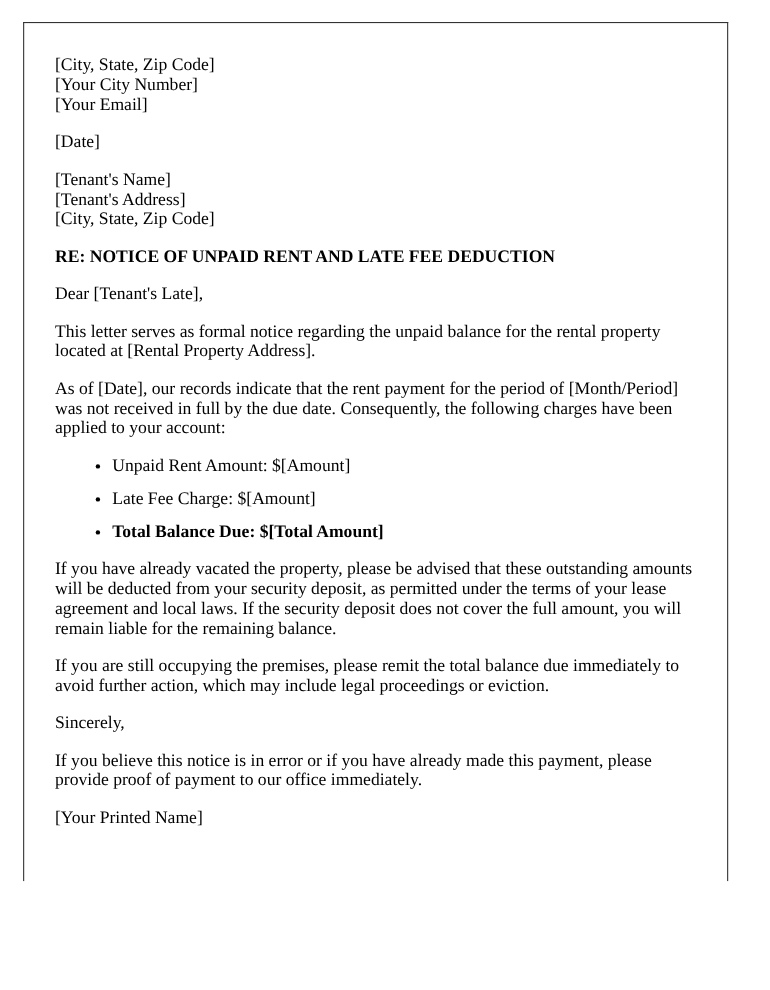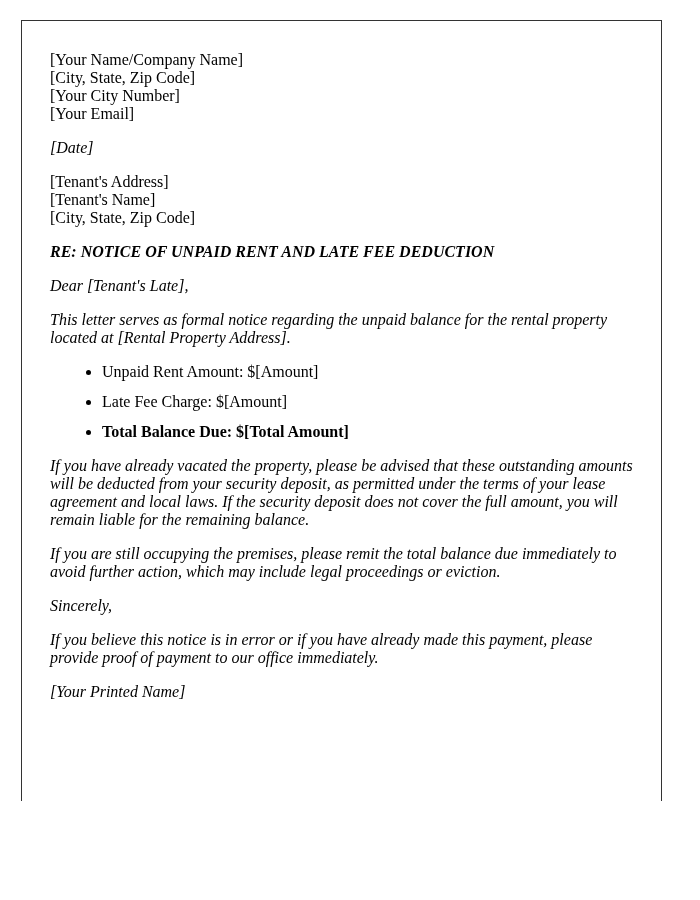--- a/index.html
+++ b/index.html
@@ -34,21 +34,20 @@
     margin: 16px 0;
   }
   .address-block.first {
     margin-top: 0;
   }
   .address-line {
     margin: 0;
   }
   p {
     margin: 16px 0;
-    font-style: italic;
   }
   .subject {
     font-weight: bold;
   }
   ul.charges {
     margin: 16px 0;
     padding-left: 40px;
     list-style-type: disc;
   }
   ul.charges li {
@@ -58,40 +57,40 @@
   ul.charges li.bold {
     font-weight: bold;
   }
 </style>
 </head>
 <body>
 
 <div class="letter-box">
 
   <div class="address-block first">
-    <div class="address-line">[Your Name/Company Name]</div>
     <div class="address-line">[City, State, Zip Code]</div>
     <div class="address-line">[Your City Number]</div>
     <div class="address-line">[Your Email]</div>
   </div>
 
   <p>[Date]</p>
 
   <div class="address-block">
+    <div class="address-line">[Tenant's Name]</div>
     <div class="address-line">[Tenant's Address]</div>
-    <div class="address-line">[Tenant's Name]</div>
     <div class="address-line">[City, State, Zip Code]</div>
   </div>
 
   <p class="subject">RE: NOTICE OF UNPAID RENT AND LATE FEE DEDUCTION</p>
 
   <p>Dear [Tenant's Late],</p>
 
   <p>This letter serves as formal notice regarding the unpaid balance for the rental property located at [Rental Property Address].</p>
 
+  <p>As of [Date], our records indicate that the rent payment for the period of [Month/Period] was not received in full by the due date. Consequently, the following charges have been applied to your account:</p>
 
   <ul class="charges">
     <li>Unpaid Rent Amount: $[Amount]</li>
     <li>Late Fee Charge: $[Amount]</li>
     <li class="bold">Total Balance Due: $[Total Amount]</li>
   </ul>
 
   <p>If you have already vacated the property, please be advised that these outstanding amounts will be deducted from your security deposit, as permitted under the terms of your lease agreement and local laws. If the security deposit does not cover the full amount, you will remain liable for the remaining balance.</p>
 
   <p>If you are still occupying the premises, please remit the total balance due immediately to avoid further action, which may include legal proceedings or eviction.</p>

